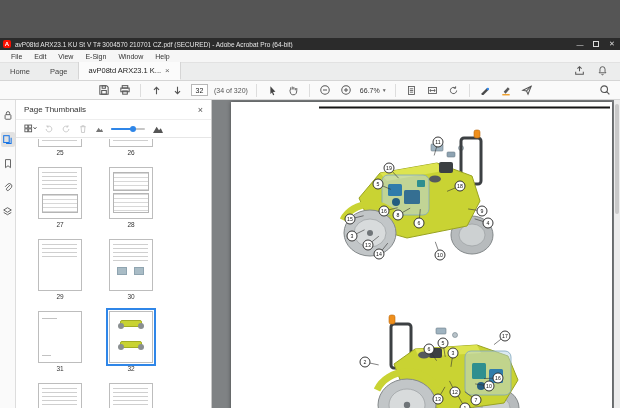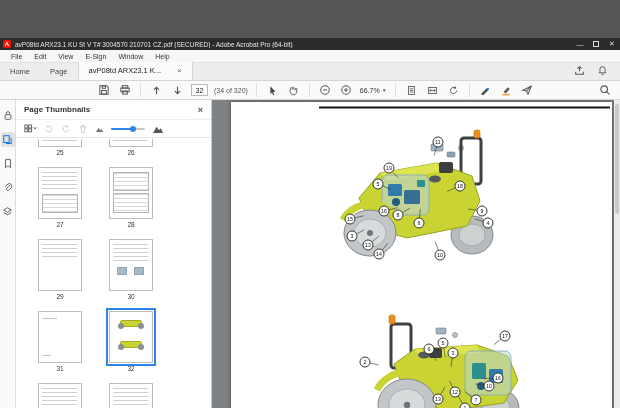--- a/index.html
+++ b/index.html
@@ -18,21 +18,21 @@
   .win-btn svg{display:block;}
   
   .menubar{position:absolute;left:0;top:12px;right:0;height:13px;background:#f6f6f6;
     border-bottom:1px solid #e2e2e2;display:flex;align-items:center;padding-left:5px;}
   .menu-item{font-size:7px;color:#333;padding:0 6px;}
   
   .tabbar{position:absolute;left:0;top:25px;right:0;height:18px;background:#eceded;
     border-bottom:1px solid #d5d5d5;display:flex;align-items:flex-end;}
   .tab{height:18px;display:flex;align-items:center;padding:0 10px;font-size:7.5px;color:#444;}
   .tab.doc{background:#fbfbfb;border-left:1px solid #d5d5d5;border-right:1px solid #d5d5d5;
-    border-bottom:1px solid #fbfbfb;color:#222;gap:16px;}
+    border-bottom:1px solid #fbfbfb;color:#222;gap:4px;}
   .tab-close{font-size:8px;color:#666;}
   .tab-actions{margin-left:auto;display:flex;gap:12px;margin-right:12px;align-items:center;height:18px;}
   
   .toolbar{position:absolute;left:0;top:43px;right:0;height:19px;background:#fafafa;
     border-bottom:1px solid #d6d6d6;display:flex;align-items:center;padding-left:96px;gap:6px;}
   .tb-icon{display:flex;align-items:center;justify-content:center;width:15px;height:15px;}
   .tb-icon svg{display:block;}
   .tb-sep{width:1px;height:13px;background:#ddd;margin:0 2px;}
   .page-input{width:17px;height:12px;font-size:7px;text-align:center;border:1px solid #b8b8b8;
     background:#fff;padding:0;font-family:inherit;color:#222;}
@@ -41,21 +41,21 @@
   .caret{font-size:5px;color:#666;}
   .tb-right{margin-left:auto;margin-right:8px;display:flex;gap:8px;}
   
   .navstrip{position:absolute;left:0;top:62px;bottom:0;width:16px;background:#fafafa;
     border-right:1px solid #ddd;display:flex;flex-direction:column;align-items:center;padding-top:8px;gap:9px;}
   .nav-ic{width:14px;height:15px;display:flex;align-items:center;justify-content:center;border-radius:2px;}
   .nav-ic.active{background:#e2e2e2;}
   
   .panel{position:absolute;left:16px;top:62px;width:196px;bottom:0;background:#ffffff;
     border-right:1px solid #c9c9c9;}
-  .panel-header{height:20px;display:flex;align-items:center;padding:0 8px;border-bottom:1px solid #eee;font-weight:bold;}
+  .panel-header{height:20px;display:flex;align-items:center;padding:0 8px;border-bottom:1px solid #eee;}
   .panel-title{font-size:8px;color:#333;}
   .panel-close{margin-left:auto;font-size:9px;color:#555;}
   .panel-tools{height:18px;display:flex;align-items:center;gap:7px;padding:0 8px;border-bottom:1px solid #e6e6e6;}
   .pt-ic{display:flex;align-items:center;}
   .pt-ic.disabled{opacity:.35;}
   .slider{position:relative;width:34px;height:10px;display:flex;align-items:center;}
   .slider .track{position:absolute;left:0;right:0;height:2px;background:#c6c6c6;border-radius:1px;}
   .slider .fill{position:absolute;left:0;width:60%;height:2px;background:#2f86e8;border-radius:1px;}
   .slider .knob{position:absolute;left:56%;width:6px;height:6px;border-radius:50%;background:#2f86e8;}
   .panel-body{position:absolute;left:0;right:0;top:39px;bottom:0;overflow:hidden;}

